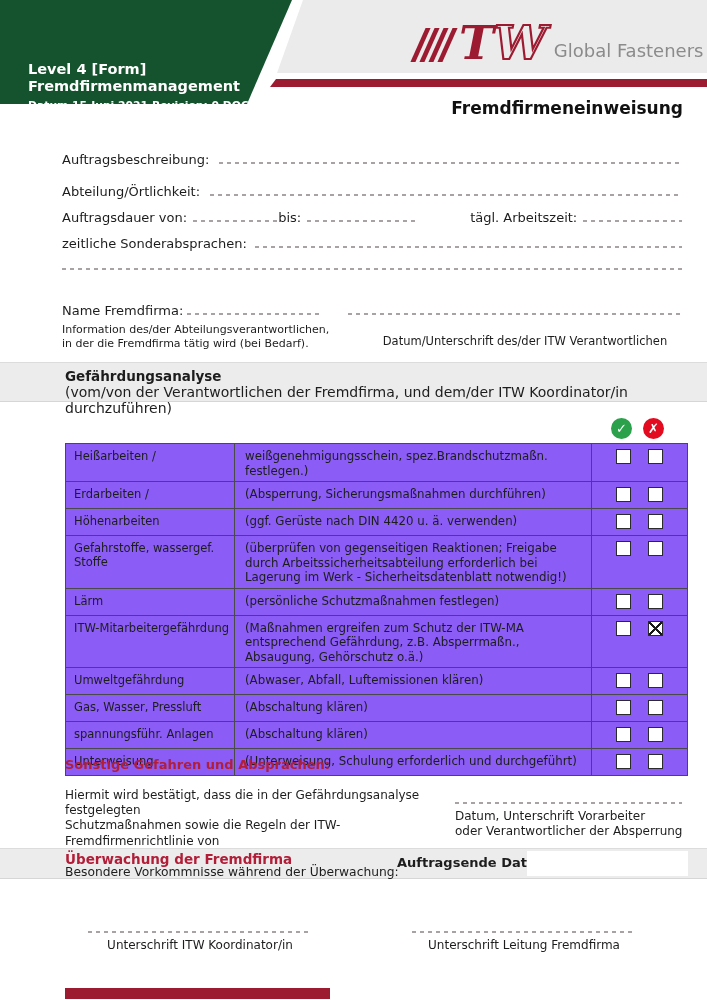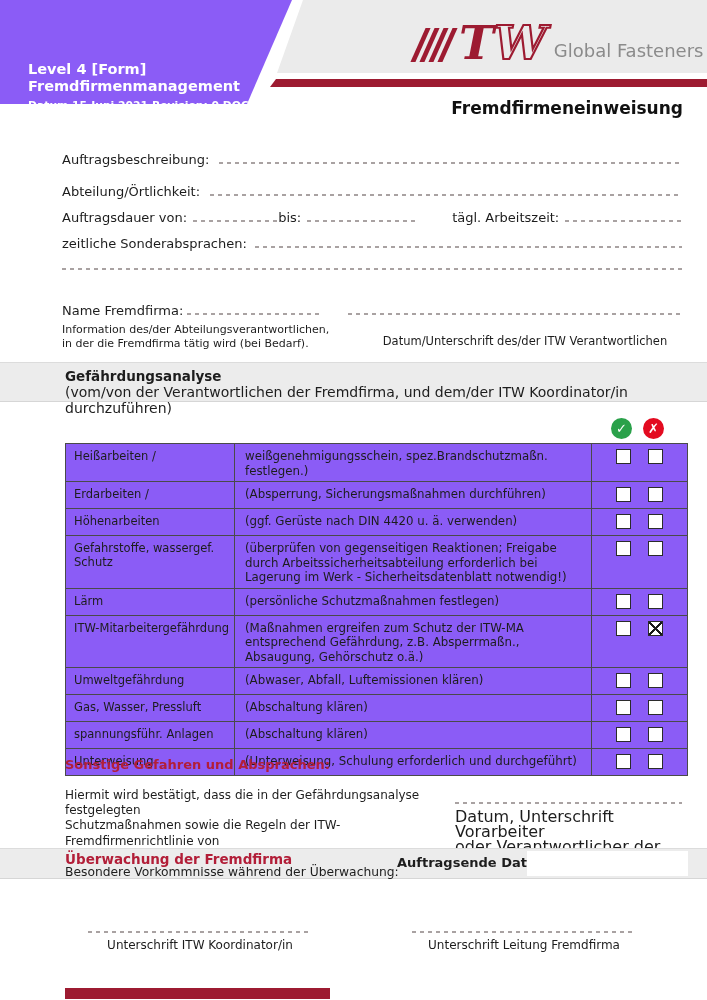--- a/index.html
+++ b/index.html
@@ -2,21 +2,21 @@
 <html><head>
 <meta charset="utf-8">
 <style>
   * { margin:0; padding:0; box-sizing:border-box; }
   html,body { background:#fff; }
   body { font-family:"DejaVu Sans","Liberation Sans",sans-serif; color:#1d1d1d; }
   .page { position:relative; width:707px; height:1000px; background:#fff; overflow:hidden; }
 
   
   .red-block { position:absolute; left:0; top:0; width:300px; height:104px;
-    background:#8b5cf6; clip-path:polygon(0 0,292px 0,247px 100%,0 100%); color:#fff; }
+    background:#14532d; clip-path:polygon(0 0,292px 0,247px 100%,0 100%); color:#fff; }
   .red-block .l1 { position:absolute; left:28px; top:61px; font-size:14.5px; font-weight:bold; }
   .red-block .l2 { position:absolute; left:28px; top:78px; font-size:14.5px; font-weight:bold; }
   .red-block .l3 { position:absolute; left:28px; top:99px; font-size:10.8px; font-weight:bold; }
   .gray-slant { position:absolute; left:277px; top:0; width:430px; height:73px; background:#ebebeb;
     clip-path:polygon(26px 0,100% 0,100% 100%,0 100%); }
   .red-rule { position:absolute; left:270px; top:79px; width:437px; height:8px; background:#9d1b31;
     clip-path:polygon(6px 0,100% 0,100% 100%,0 100%); }
   .logo { position:absolute; left:418px; top:14px; height:54px; display:flex; align-items:flex-end; }
   .slashes { display:flex; gap:4px; margin-right:9px; padding-bottom:6px; }
   .slash { width:5px; height:34px; background:#9d1b31; transform:skewX(-24deg); }
@@ -104,21 +104,21 @@
   </div>
   <div class="frow" style="top:184px;">
     <span class="lbl">Abteilung/Örtlichkeit:</span>
     <span class="dash" style="flex:1; margin-left:10px;"></span>
   </div>
   <div class="frow" style="top:210px;">
     <span class="lbl">Auftragsdauer von:</span>
     <span class="dash" style="width:85px; margin-left:6px;"></span>
     <span class="lbl" style="">bis:</span>
     <span class="dash" style="width:112px; margin-left:6px;"></span>
-    <span class="lbl" style="margin-left:33px;">tägl. Arbeitszeit:</span>
+    <span class="lbl" style="margin-left:51px;">tägl. Arbeitszeit:</span>
     <span class="dash" style="flex:1; margin-left:6px;"></span>
   </div>
   <div class="frow" style="top:236px;">
     <span class="lbl">zeitliche Sonderabsprachen:</span>
     <span class="dash" style="flex:1; margin-left:8px;"></span>
   </div>
   <div class="dash" style="position:absolute; left:62px; right:25px; top:268px;"></div>
 
   <div class="frow" style="top:303px;">
     <span class="lbl">Name Fremdfirma:</span>
@@ -159,21 +159,21 @@
     <div class="haz-row">
       <div class="haz-name">Höhenarbeiten</div>
       <div class="haz-measure">(ggf. Gerüste nach DIN 4420 u. ä. verwenden)</div>
       <div class="haz-checks">
         <span class="cb"></span>
         <span class="cb"></span>
       </div>
     </div>
 
     <div class="haz-row tall3">
-      <div class="haz-name">Gefahrstoffe, wassergef. Schutz</div>
+      <div class="haz-name">Gefahrstoffe, wassergef. Stoffe</div>
       <div class="haz-measure">(überprüfen von gegenseitigen Reaktionen; Freigabe durch Arbeitssicherheitsabteilung erforderlich bei Lagerung im Werk - Sicherheitsdatenblatt notwendig!)</div>
       <div class="haz-checks">
         <span class="cb"></span>
         <span class="cb"></span>
       </div>
     </div>
 
     <div class="haz-row">
       <div class="haz-name">Lärm</div>
       <div class="haz-measure">(persönliche Schutzmaßnahmen festlegen)</div>
@@ -232,21 +232,21 @@
 
   <div class="red-head" style="position:absolute; left:65px; top:757px;">Sonstige Gefahren und Absprachen:</div>
 
   <div class="para">
     <div>Hiermit wird bestätigt, dass die in der Gefährdungsanalyse festgelegten</div>
     <div>Schutzmaßnahmen sowie die Regeln der ITW- Fremdfirmenrichtlinie von</div>
     <div>allen Beschäftigten eingehalten werden.</div>
     <div style="font-weight:bold;">Beauftragungen sind am Arbeitsplatz mitzuführen</div>
   </div>
   <div class="dash" style="position:absolute; left:455px; top:802px; width:227px;"></div>
-  <div style="position:absolute; left:455px; top:809px; font-size:16px; line-height:15px;">
+  <div style="position:absolute; left:455px; top:809px; font-size:12px; line-height:15px;">
     <div>Datum, Unterschrift Vorarbeiter</div>
     <div>oder Verantwortlicher der Absperrung</div>
   </div>
 
   <div class="band band2">
     <div class="t red-head" style="font-size:13.5px;">Überwachung der Fremdfirma</div>
     <div class="s">Besondere Vorkommnisse während der Überwachung:</div>
   </div>
   <div class="end-label">Auftragsende Datum:</div>
   <div class="date-box"></div>

